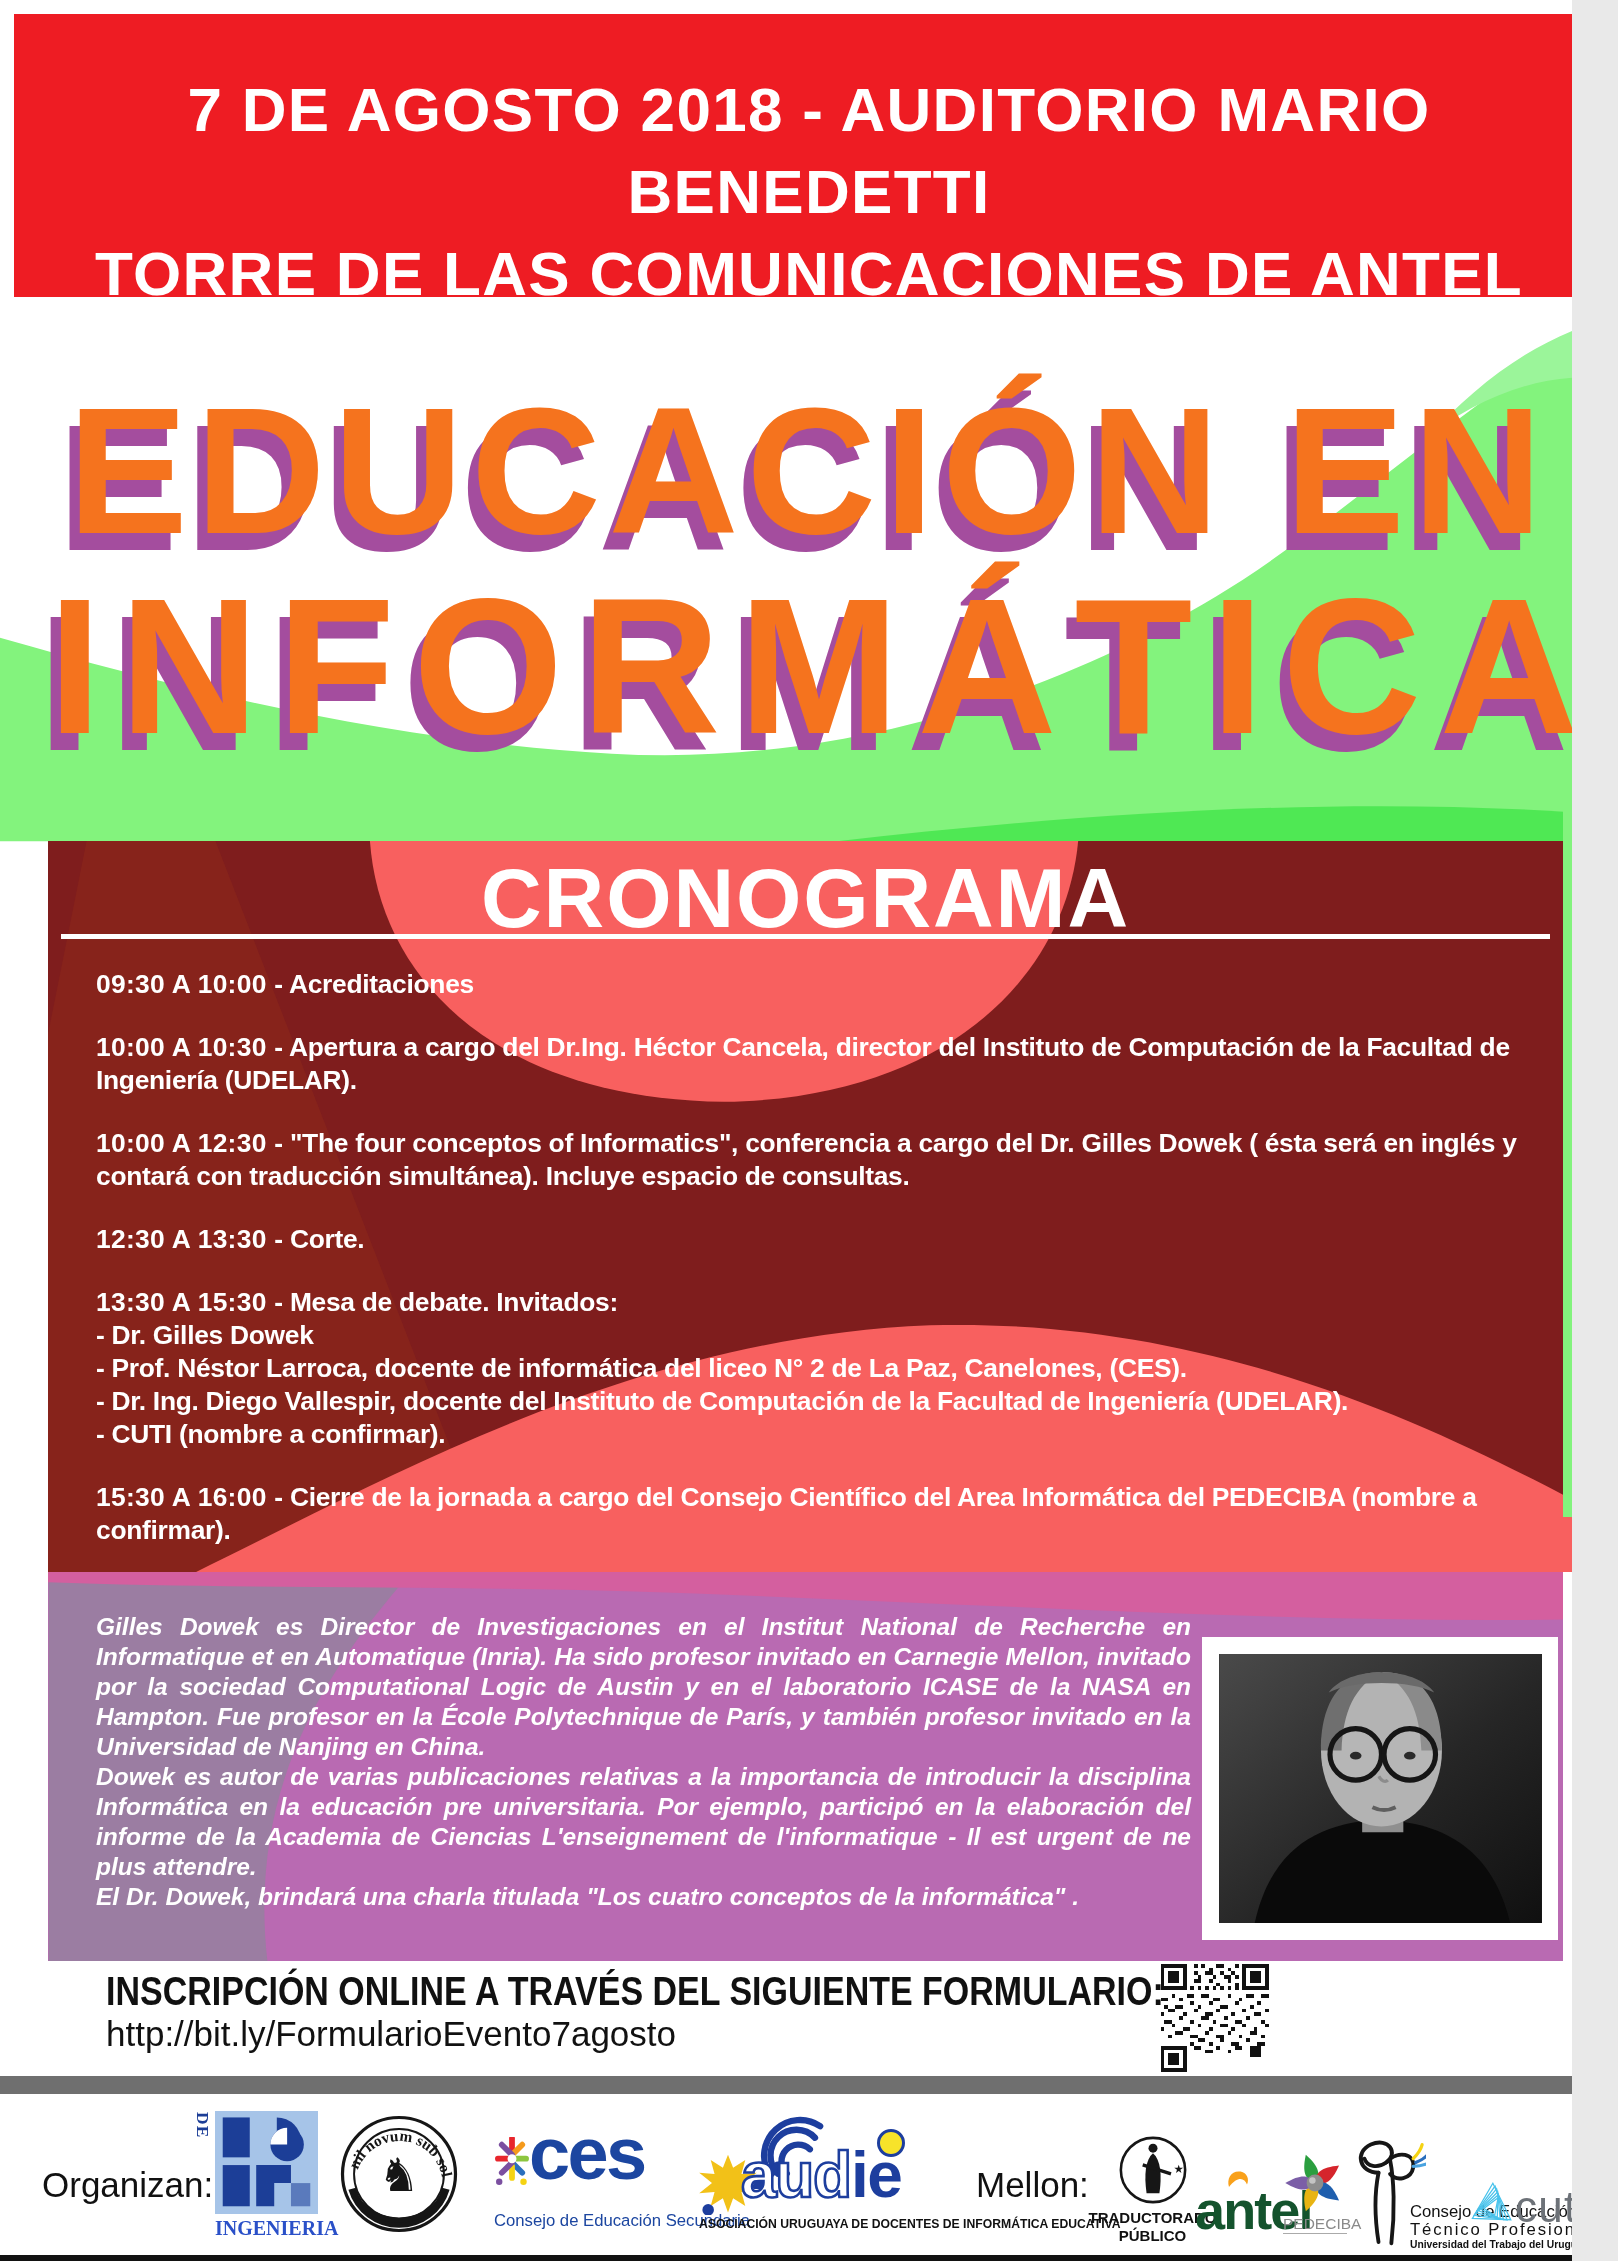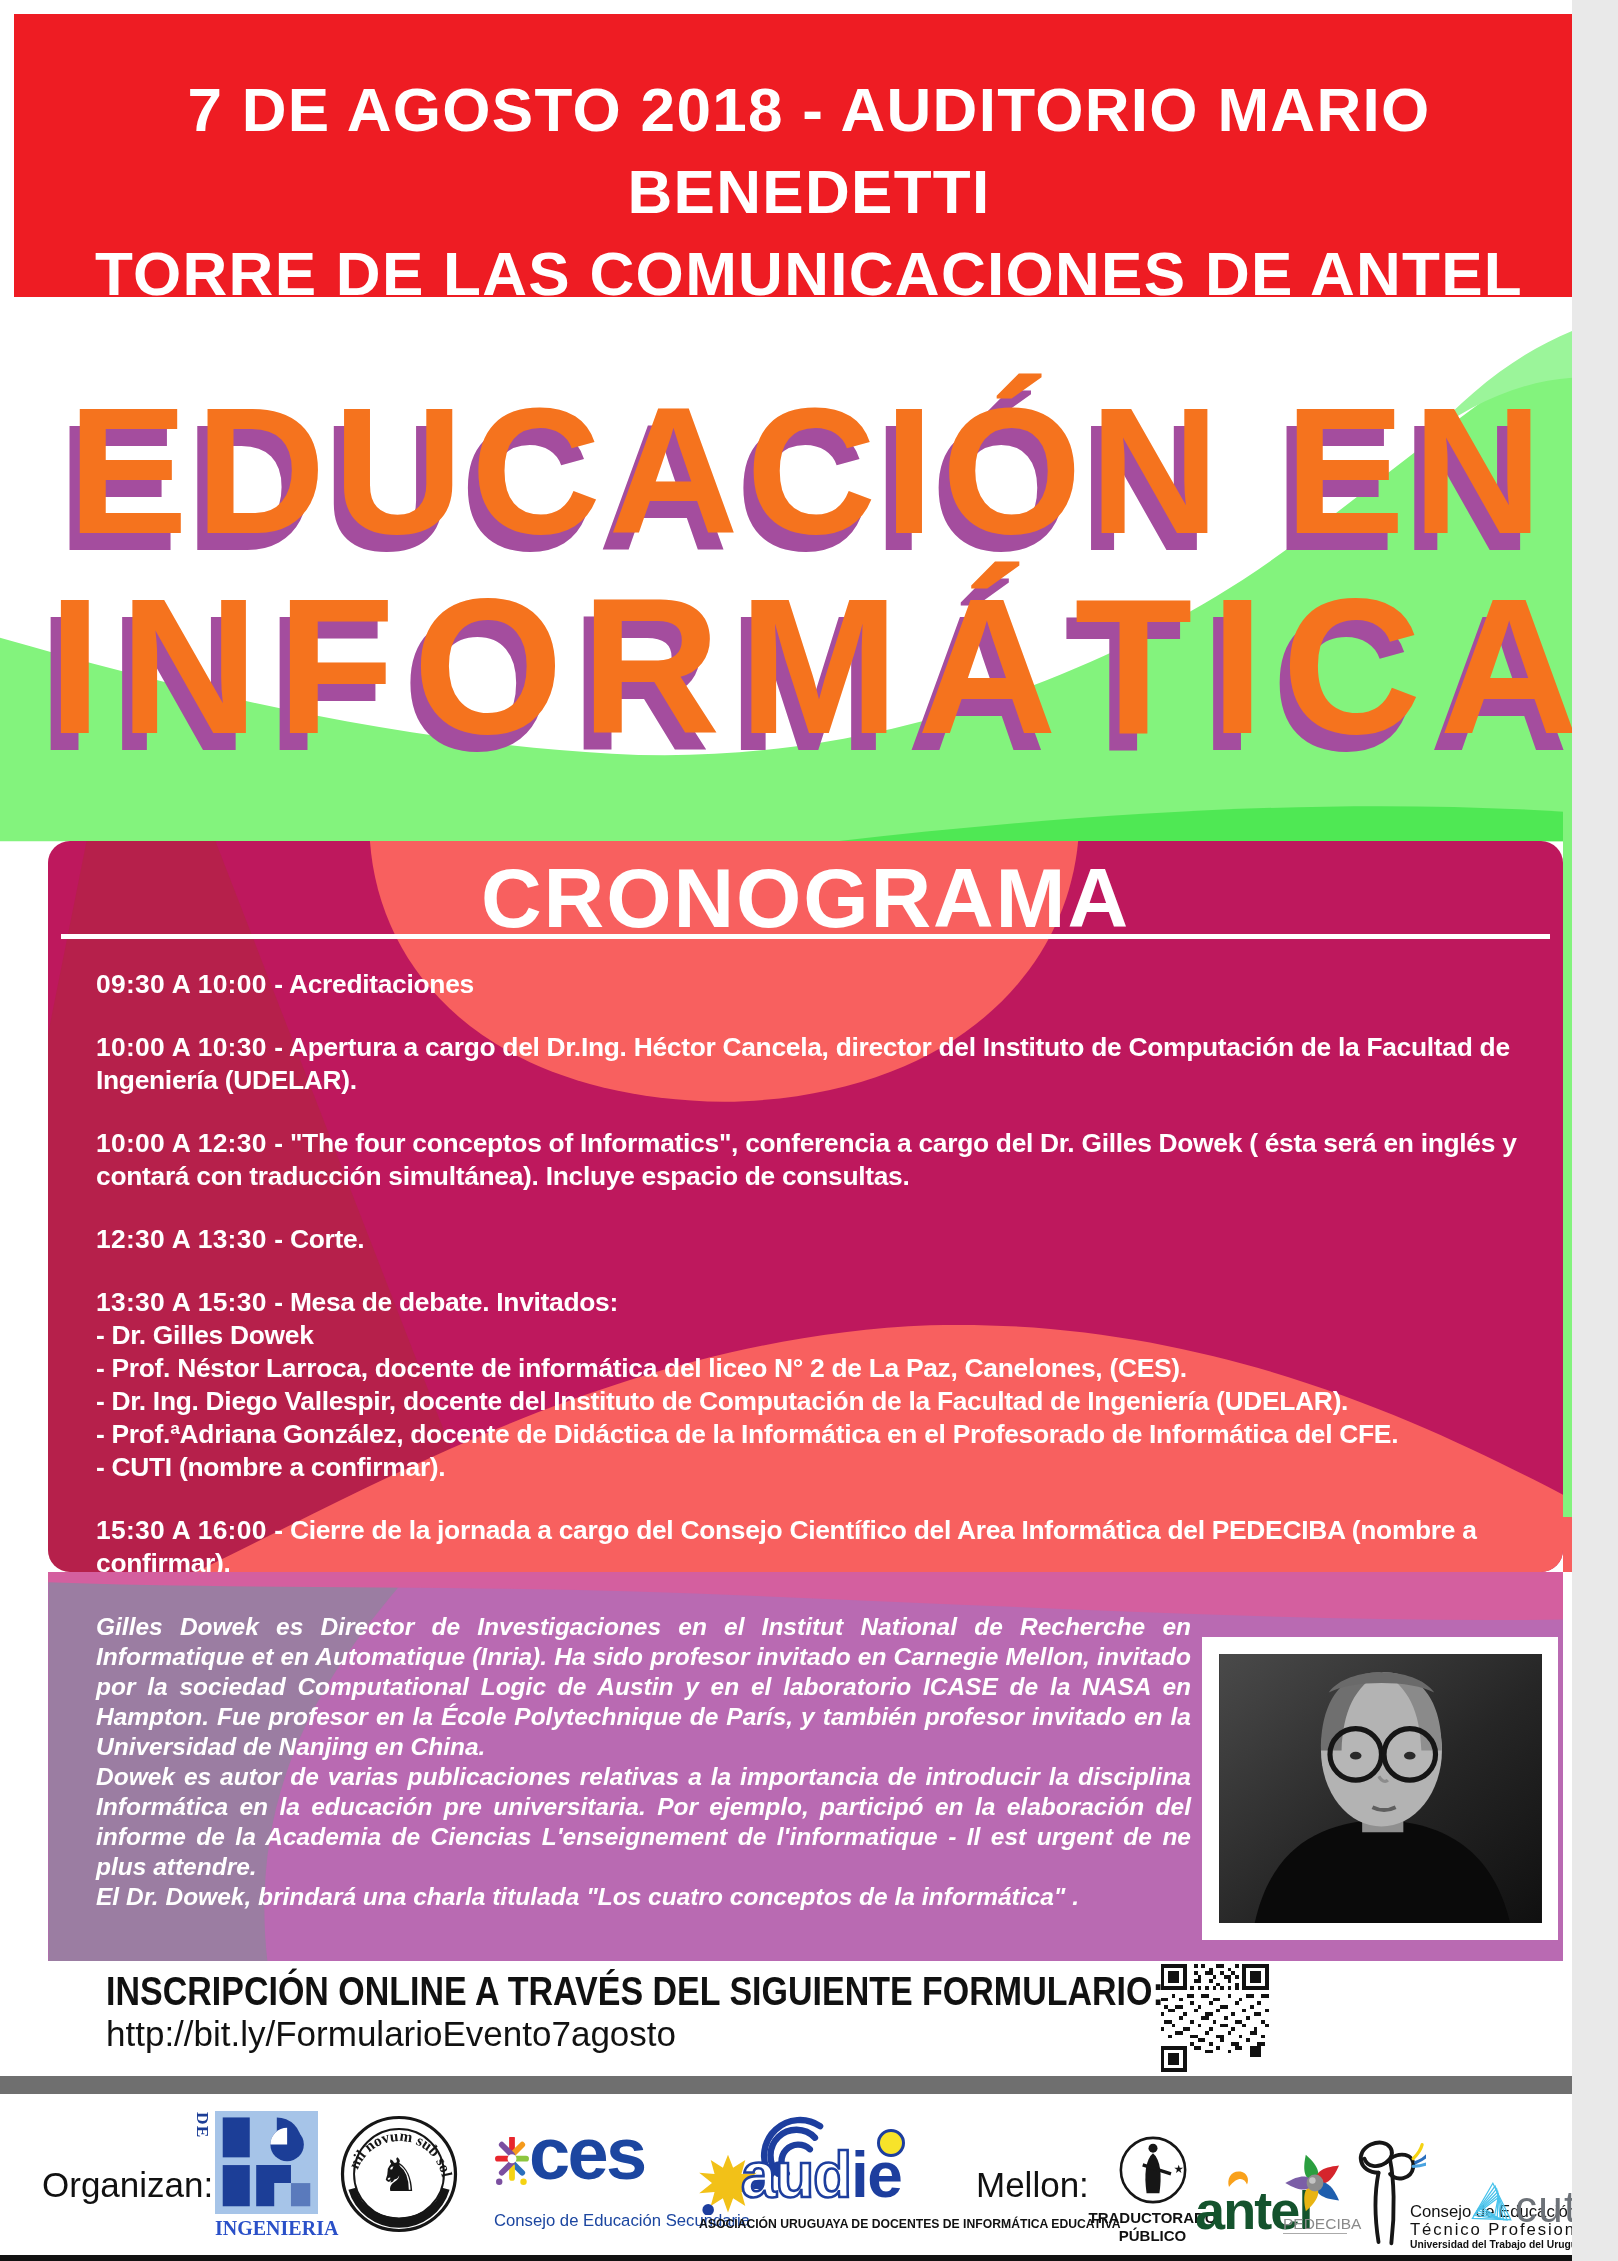--- a/index.html
+++ b/index.html
@@ -19,21 +19,21 @@
             text-shadow:-10.3px 16.7px 0 #a44d9e;white-space:nowrap;}
   .title-l2{display:block;margin-top:6.4px;font-size:193px;font-weight:bold;letter-spacing:18px;line-height:193px;
             text-shadow:-10.3px 16.7px 0 #a44d9e;white-space:nowrap;}
 
   
   .green-svg{left:0;top:277px;z-index:1;}
   .green-strip{left:1563px;top:740px;width:39px;height:779px;background:#83f37d;z-index:1;}
   .pink-strip-right{left:1563px;top:1517px;width:39px;height:55px;background:#f8605f;z-index:1;}
 
   
-  .orange-panel{left:48px;top:841px;width:1515px;height:731px;background:#be185d;overflow:hidden;z-index:2;color:#fff;border-radius:22px;}
+  .orange-panel{left:48px;top:841px;width:1515px;height:731px;background:#7f1d1d;overflow:hidden;z-index:2;color:#fff;}
   .crono{position:absolute;left:0;top:9px;width:100%;text-align:center;font-size:84px;font-weight:bold;
          letter-spacing:1.9px;}
   .crono-rule{position:absolute;left:13px;top:93px;width:1489px;height:4.5px;background:#fff;}
   .sched{position:absolute;left:48px;top:111px;width:1444px;font-size:26.4px;font-weight:bold;
          line-height:33px;letter-spacing:-0.3px;margin-top:16px;}
   .s-item{margin-bottom:30px;}
   .s-time{letter-spacing:0.3px;margin-right:7.7px;}
 
   
   .pink-strip{left:48px;top:1572px;z-index:3;}
@@ -129,21 +129,20 @@
         <span class="s-time">10:00 A 12:30</span><span>- "The four conceptos of Informatics", conferencia a cargo del Dr.  Gilles Dowek ( ésta será en inglés y contará con traducción simultánea). Incluye espacio de consultas.</span>
       </div>
       <div class="s-item">
         <span class="s-time">12:30 A 13:30</span><span>- Corte.</span>
       </div>
       <div class="s-item">
         <div><span class="s-time">13:30 A 15:30</span><span>- Mesa de debate. Invitados:</span></div>
         <div>- Dr. Gilles Dowek</div>
         <div>- Prof. Néstor Larroca, docente de informática del liceo N° 2 de La Paz, Canelones, (CES).</div>
         <div>- Dr. Ing. Diego Vallespir, docente del Instituto de Computación de la Facultad de Ingeniería (UDELAR).</div>
-        <div>- Prof.ªAdriana González, docente de Didáctica de la Informática en el Profesorado de Informática del CFE.</div>
         <div>- CUTI (nombre a confirmar).</div>
       </div>
       <div class="s-item">
         <span class="s-time">15:30 A 16:00</span><span>- Cierre de la jornada a cargo del Consejo Científico del Area Informática del PEDECIBA (nombre a confirmar).</span>
       </div>
     </div>
   </div>
 
   <svg class="abs pink-strip" width="1515" height="54" viewBox="0 0 2353 84" preserveAspectRatio="none">
     <path d="M0,0 H2353 V74 C1900,80 1400,46 900,30 C600,21 250,26 0,16 Z" fill="#d45f9f"></path>

